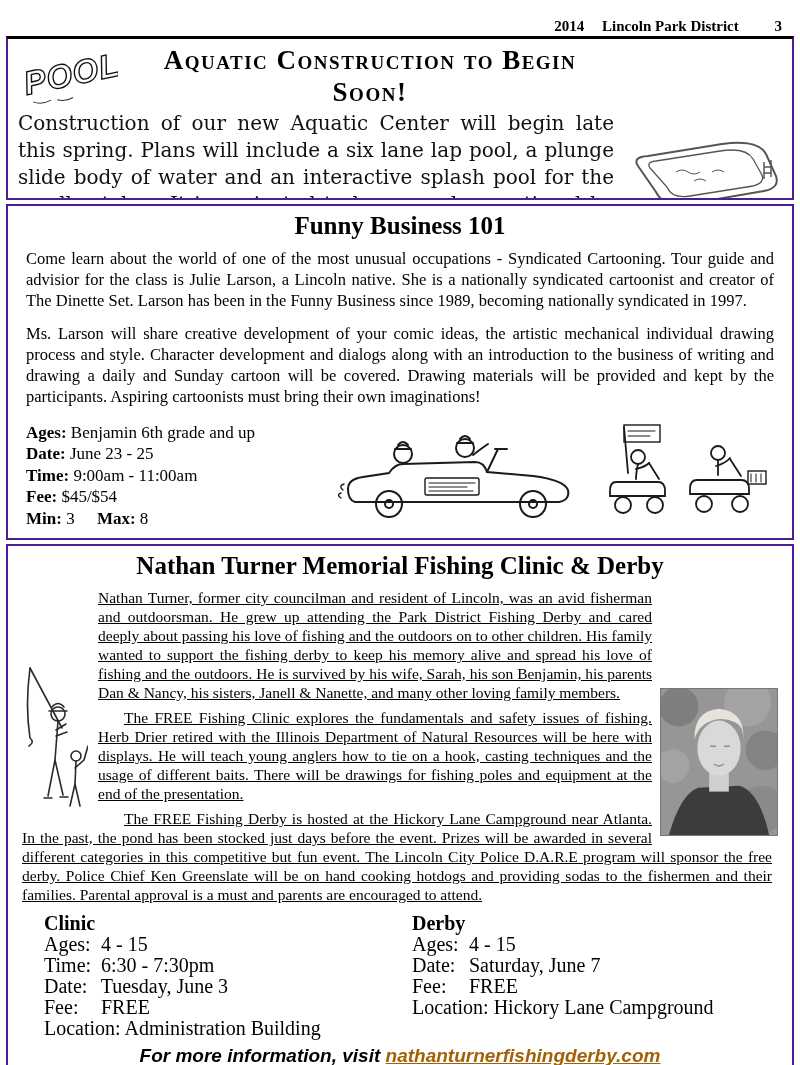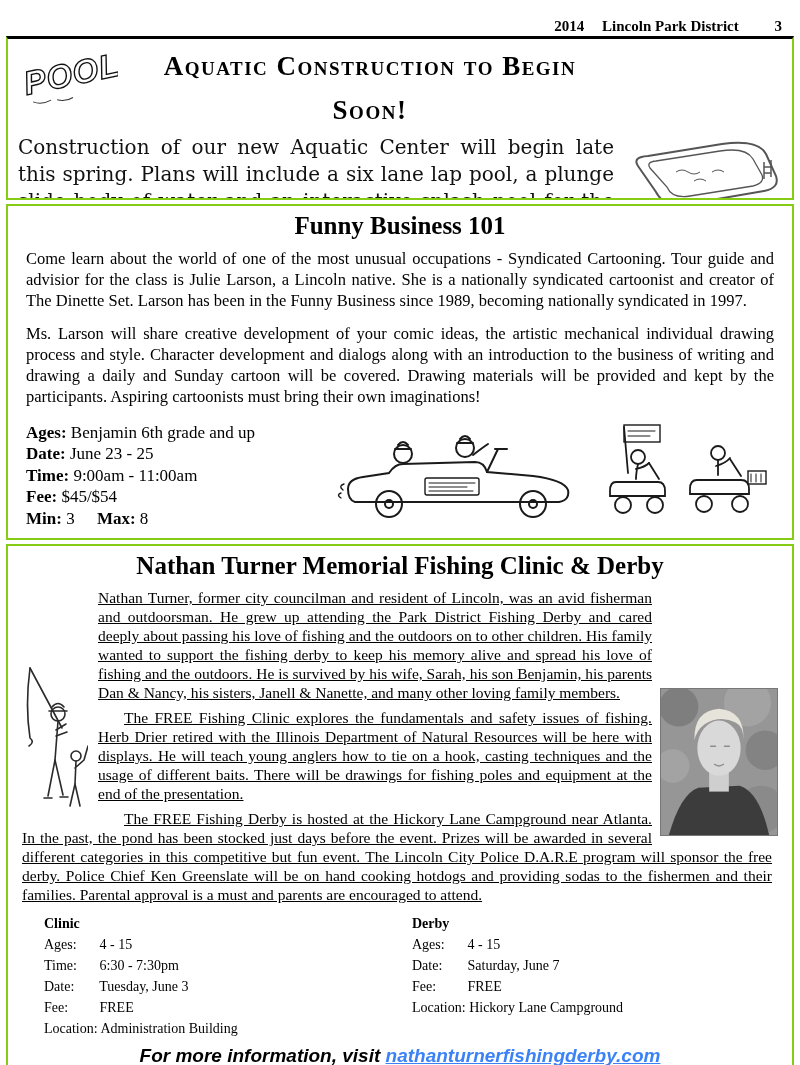--- a/index.html
+++ b/index.html
@@ -10,28 +10,28 @@
     font-family:"Liberation Serif",serif;
   }
   
   .page-header{
     text-align:right;font-weight:bold;font-size:15px;
     padding:2px 12px 2px 0;line-height:16px;
   }
   .page-header .hdr-title{margin-left:14px;}
   .page-header .hdr-page{margin-left:32px;}
   
-  .box{border:2px solid #84cc16;overflow:hidden;}
+  .box{border:2px solid #4c1d95;overflow:hidden;}
   
   .aquatic{border-top:3px solid #000;height:164px;padding:3px 10px;}
   .pool-art{float:left;width:100px;height:64px;margin-right:8px;}
   .pool-illu{float:right;width:158px;height:82px;margin:86px 0 0 10px;}
   .aq-title{
     margin:2px 0 2px 0;text-align:center;font-size:27px;font-weight:bold;
-    font-variant:small-caps;letter-spacing:1.5px;line-height:44px;
+    font-variant:small-caps;letter-spacing:1.5px;line-height:32px;
   }
   .aq-body{
     margin:2px 0 0 0;font-family:"DejaVu Serif",serif;font-size:20px;
     line-height:27px;text-align:justify;color:#111;
   }
   
   .funny{margin-top:4px;height:336px;padding:2px 18px;}
   .sec-title{margin:4px 0 8px 0;text-align:center;font-size:25px;font-weight:bold;line-height:28px;}
   .funny p.body-par{margin:0 0 12px 0;font-size:16.5px;line-height:21px;text-align:justify;}
   .funny-bottom{display:flex;justify-content:space-between;align-items:flex-end;margin-top:2px;}
@@ -40,31 +40,31 @@
   .details .maxpair{margin-left:18px;}
   .cartoon-car{width:250px;height:96px;margin-bottom:6px;}
   .cartoon-scooter{width:176px;height:106px;margin-bottom:4px;}
   
   .fishing{margin-top:4px;height:531px;padding:2px 14px;}
   .fish-flow{font-size:15.5px;line-height:19px;text-align:justify;}
   .fish-flow p{margin:0 6px 6px 0;text-decoration:underline;}
   .fish-flow p.indent{text-indent:26px;}
   .fisherman{float:left;width:66px;height:150px;margin:76px 10px 0 0;}
   .photo{float:right;width:118px;height:148px;margin:100px 0 4px 8px;border:1px solid #777;}
-  .cols{display:flex;margin-top:9px;padding-left:22px;font-size:14px;line-height:21px;}
+  .cols{display:flex;margin-top:9px;padding-left:22px;font-size:20px;line-height:21px;}
   .col-clinic{flex:0 0 368px;}
   .col-derby{flex:1;}
   .col-title{font-weight:bold;}
   .crow .clbl{display:inline-block;min-width:52px;}
   .info-footer{
     margin-top:5px;text-align:center;
     font-family:"Liberation Sans",sans-serif;font-weight:bold;font-style:italic;
     font-size:19px;line-height:24px;
   }
-  .info-footer a{color:#3b82f6;text-decoration:underline;cursor:pointer;}
+  .info-footer a{color:#a16207;text-decoration:underline;cursor:pointer;}
   svg{display:block;}
 </style>
 </head>
 <body>
 
 <div class="page">
 
   <div class="page-header">
     <span class="hdr-year">2014</span>
     <span class="hdr-title">Lincoln Park District</span>

